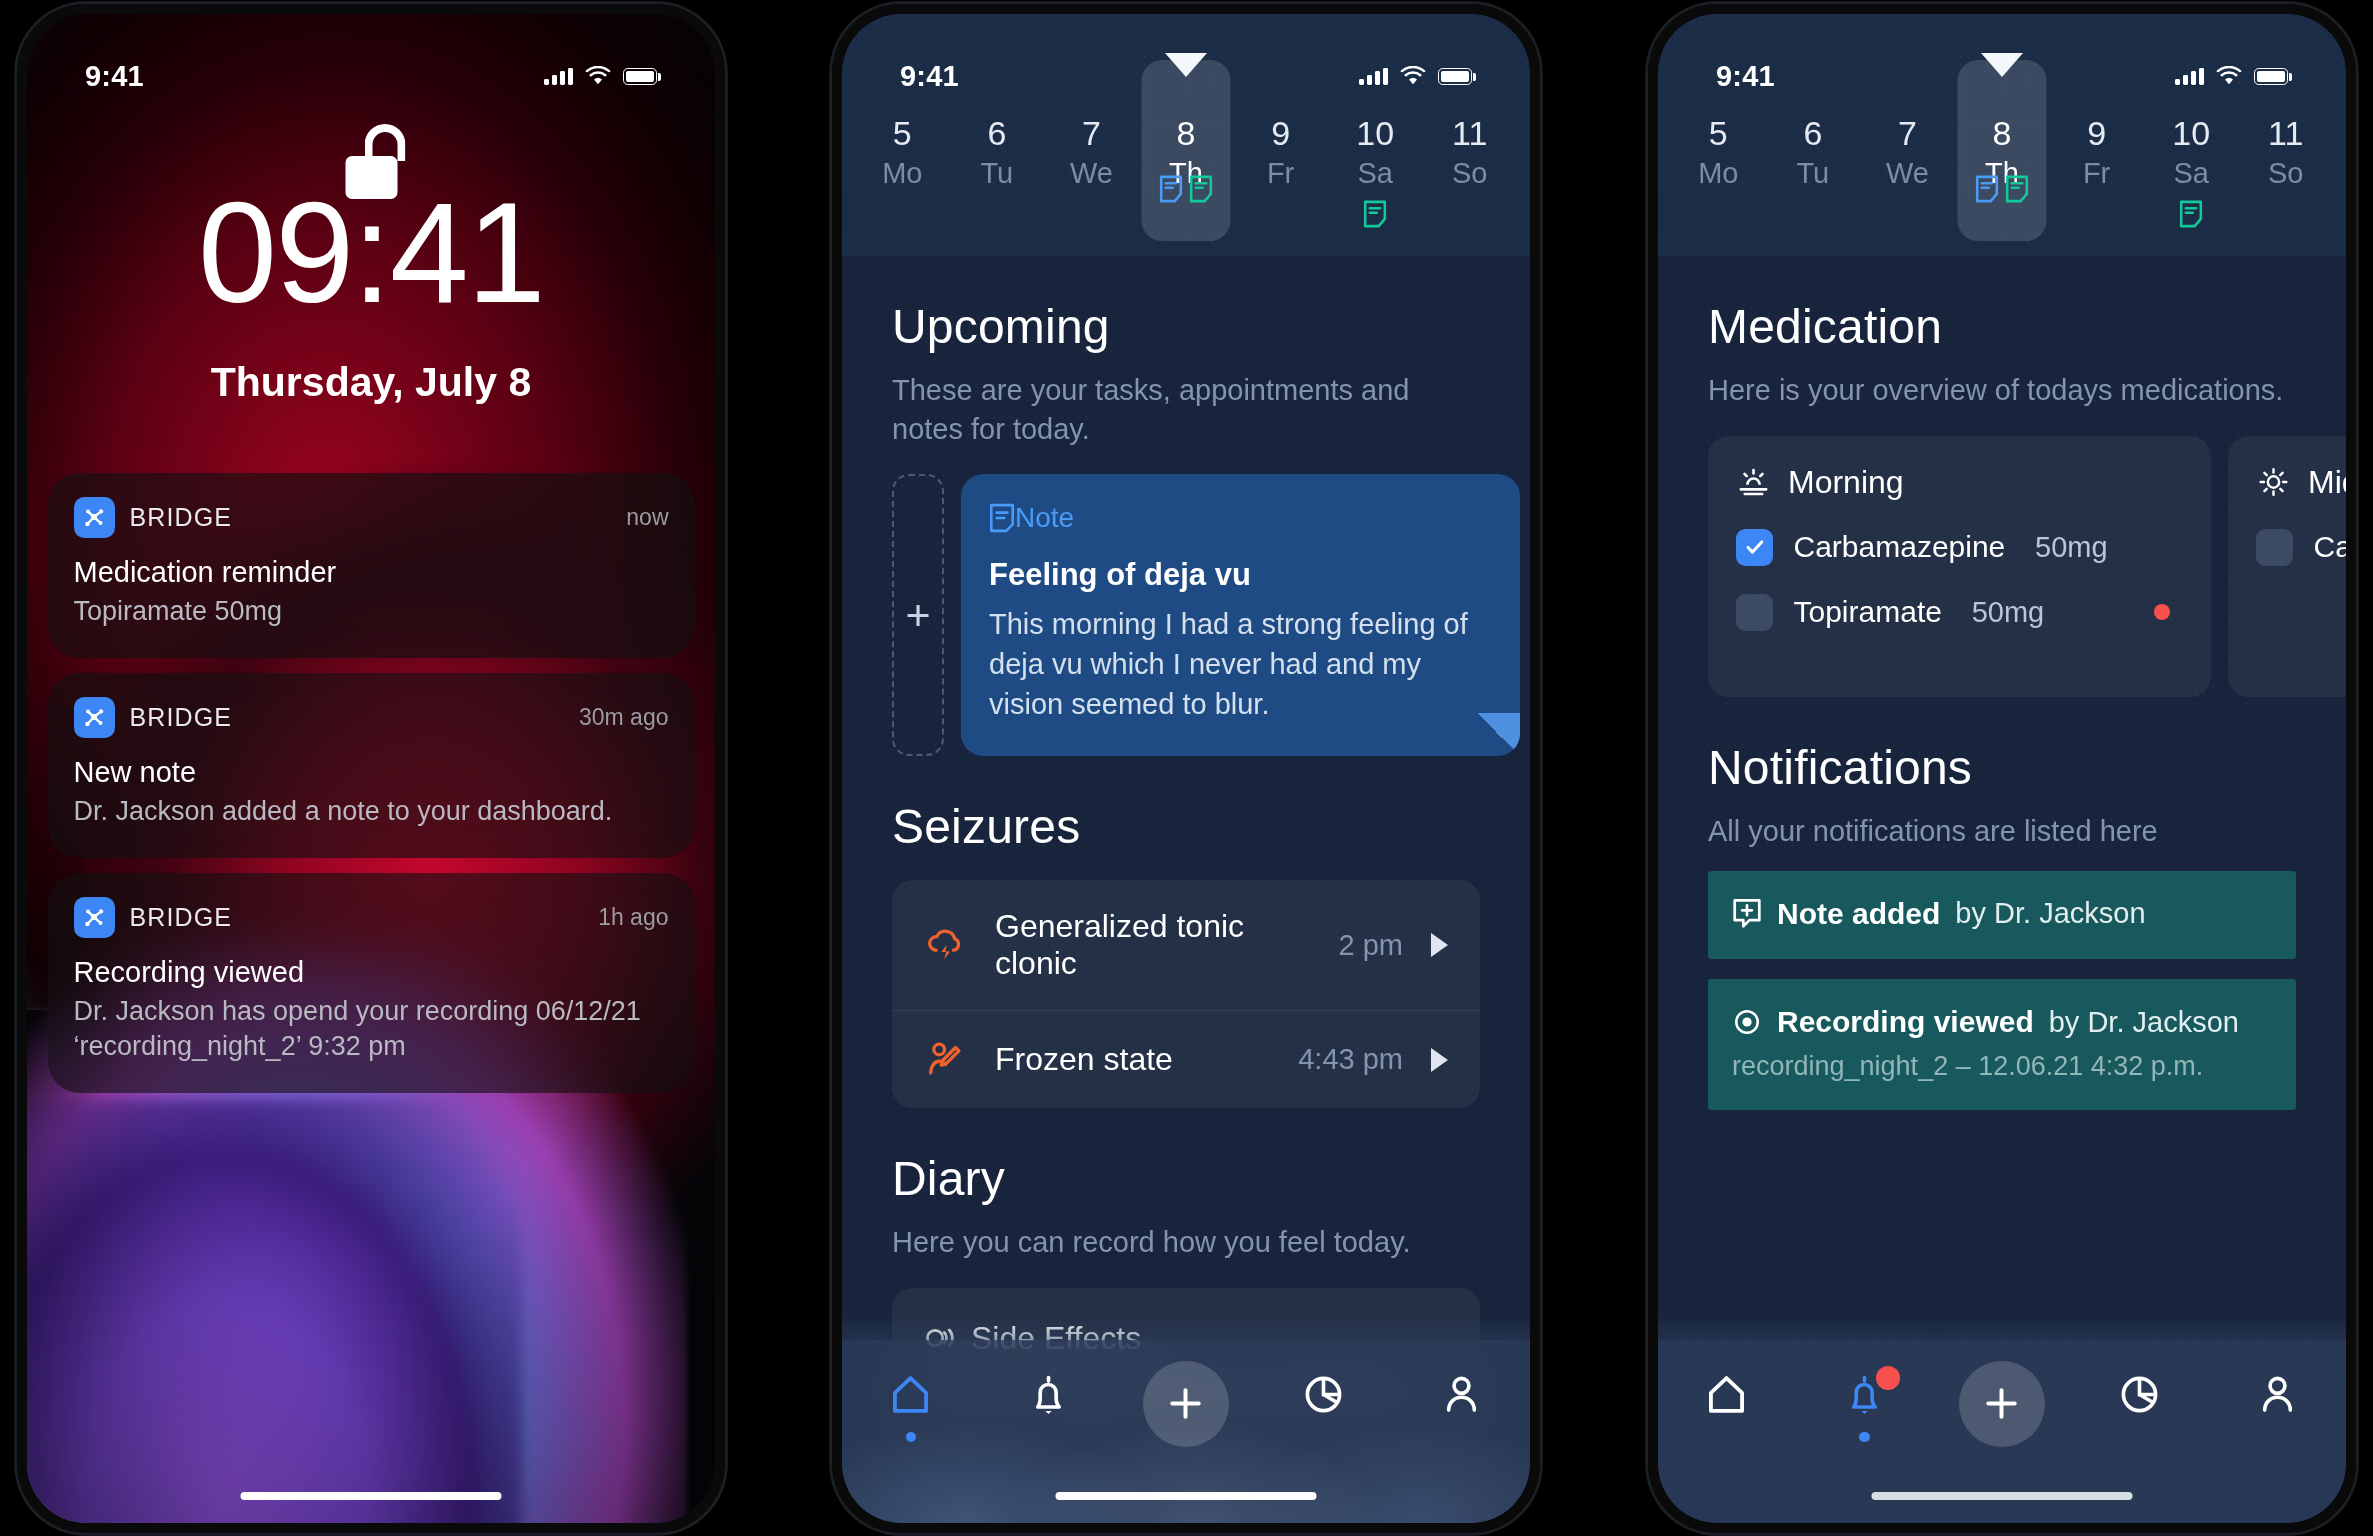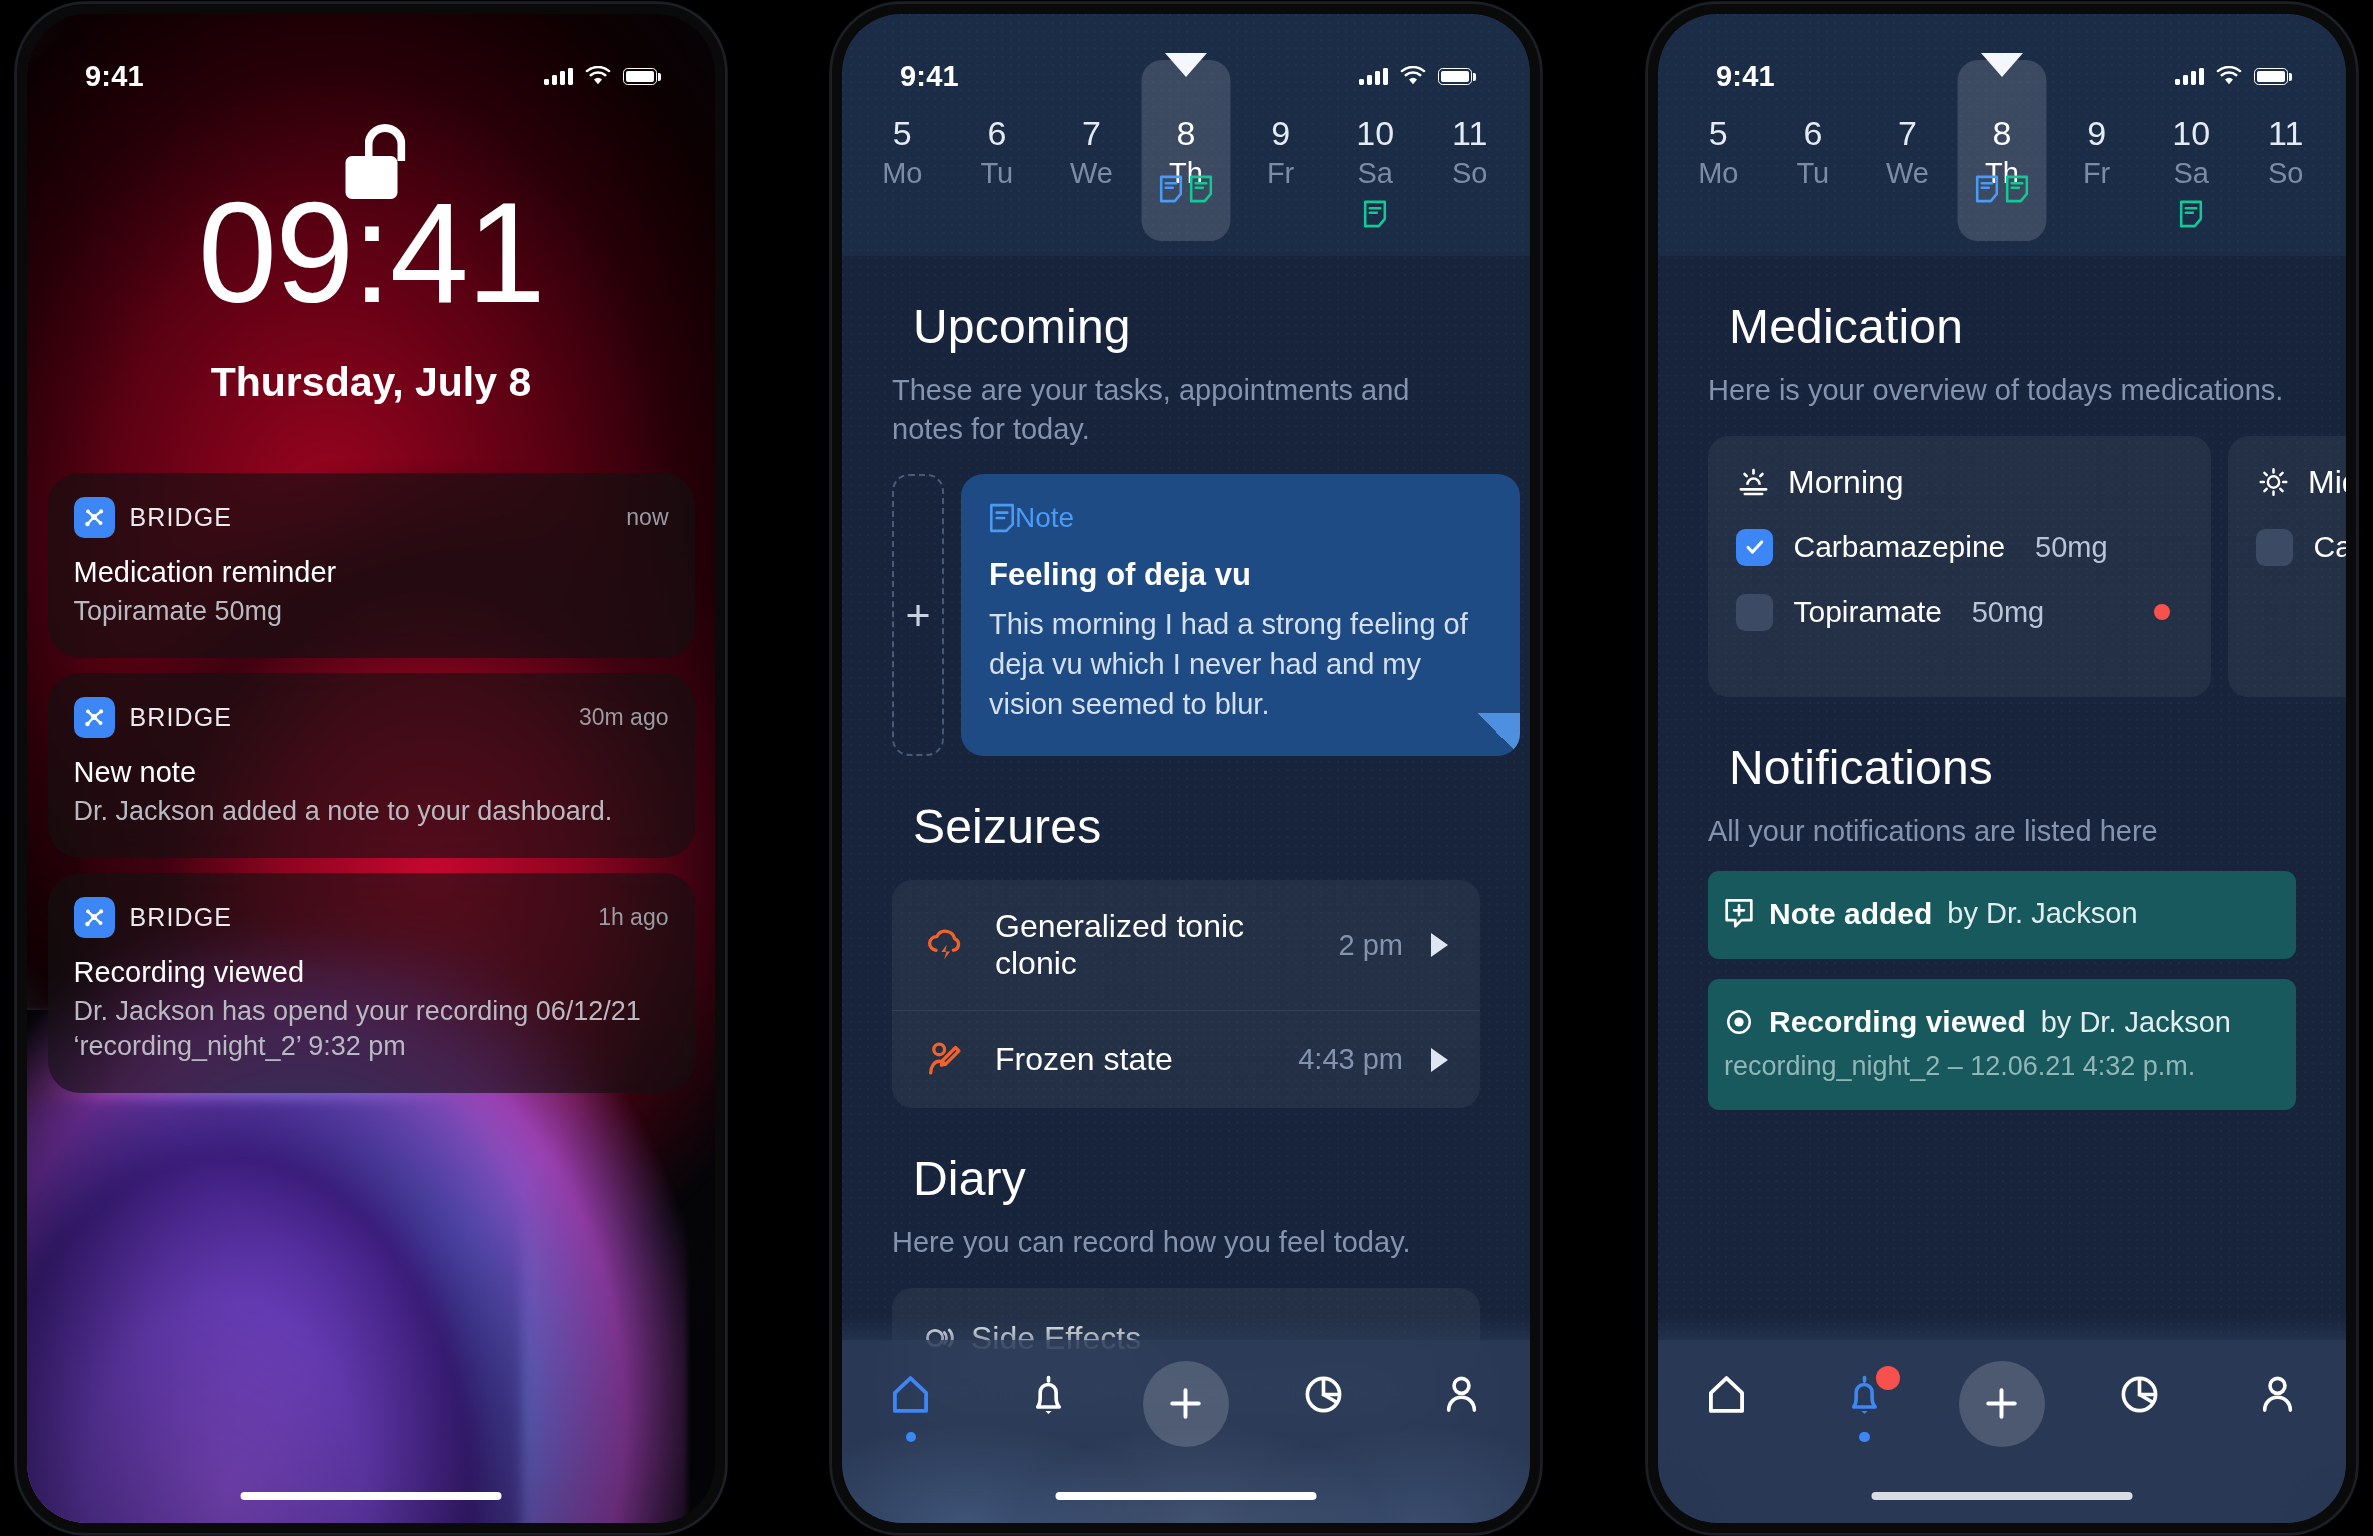--- a/index.html
+++ b/index.html
@@ -114,21 +114,21 @@
   .day .dots { position:absolute; left:0; right:0; bottom:13px; display:flex; justify-content:center; gap:6.5px; }
   .day.active { }
   .day .sel-bg { position:absolute; left:50%; transform:translateX(-50%); top:-32px;
     width:89px; height:181px; border-radius:20.5px; background:rgba(255,255,255,.14); }
   .day.active .dnum, .day.active .dwk { color:#fff; }
   .day.active .dnum, .day.active .dwk, .day.active .dots { position:relative; z-index:2; }
   .caret { position:absolute; left:50%; transform:translateX(-50%); top:-39px; z-index:3;
     width:0;height:0;border-left:21.4px solid transparent;border-right:21.4px solid transparent;border-top:24px solid #f4f7fb; }
 
   .sec { padding:0 50px; }
-  .sec-h { color:#fff; font-size:48px; font-weight:500; margin-top:43px; letter-spacing:0.2px;margin-left:21px; }
+  .sec-h { color:#fff; font-size:48px; font-weight:500; margin-top:43px; letter-spacing:0.2px; }
   .sec-sub { color:#8494ae; font-size:29px; line-height:1.34; margin-top:17px; }
 
   
   .cards-row { display:flex; gap:17px; margin-top:26px; padding-left:50px; }
   .add-card { width:52px; min-width:52px; border:2.8px dashed #4a5a76; border-radius:17px;
     display:flex; align-items:center; justify-content:center; color:#c7d2e2; font-size:43px; font-weight:300; }
   .note-card { position:relative; width:559px; min-width:559px; border-radius:22.4px; padding:28px 28px 32px 28px; overflow:hidden; }
   .note-card.blue { background:#1f4b85; }
   .card-kind { display:flex; align-items:center; font-size:28px; }
   .card-kind.blue { color:#4a9bf7; }
@@ -158,21 +158,21 @@
   .med-head { display:flex; align-items:center; gap:17px; color:#fff; font-size:32px; font-weight:500; }
   .med-item { display:flex; align-items:center; gap:20.5px; margin-top:28px; position:relative; }
   .cbx { width:37px; height:37px; border-radius:9.3px; background:#3c4a63; flex:0 0 auto;
     display:flex; align-items:center; justify-content:center; }
   .cbx.on { background:#3c87f5; }
   .med-name { color:#fff; font-size:30px; }
   .med-dose { color:#b9c6d8; font-size:29px; margin-left:9.3px; }
   .reddot { width:16px; height:16px; border-radius:50%; background:#f8514d; position:absolute; right:13px; }
 
   
-  .ncard { margin:20.5px 50px 0 50px; background:#17595c; border-radius:11px; padding:26px 28px 28px 16px; }
+  .ncard { margin:20.5px 50px 0 50px; background:#17595c; border-radius:3px; padding:26px 28px 28px 24px; }
   .ncard-head { display:flex; align-items:center; gap:15px; }
   .ncard-t { color:#fff; font-size:30px; font-weight:600; }
   .ncard-by { color:#e2eef0; font-size:29px; font-weight:400; }
   .ncard-sub { color:#93b6b8; font-size:27px; margin-top:11.2px; }
 
   
   .tabbar { position:absolute; left:0; right:0; bottom:0; height:183px; z-index:35;
     background:rgba(46,63,92,.78); -webkit-backdrop-filter:blur(28px); backdrop-filter:blur(28px);
     display:flex; align-items:flex-start; padding-top:32px; }
   .tab { flex:1; display:flex; flex-direction:column; align-items:center; gap:15px; position:relative; }

